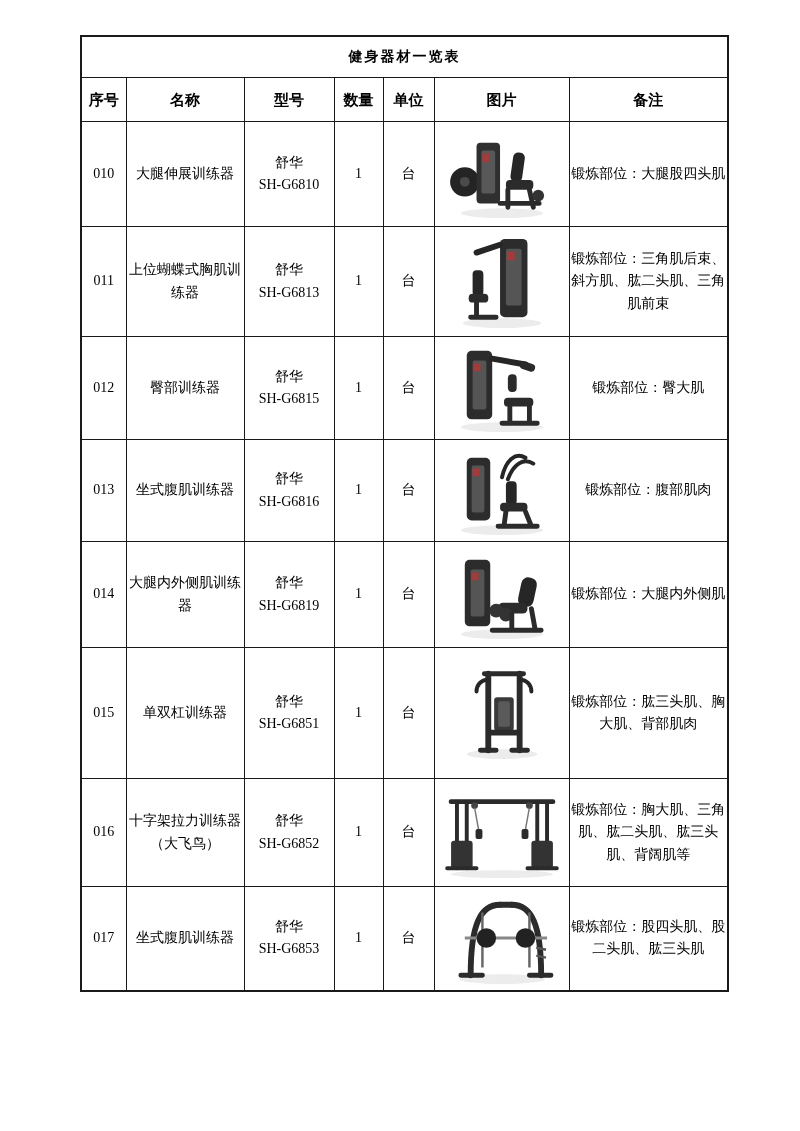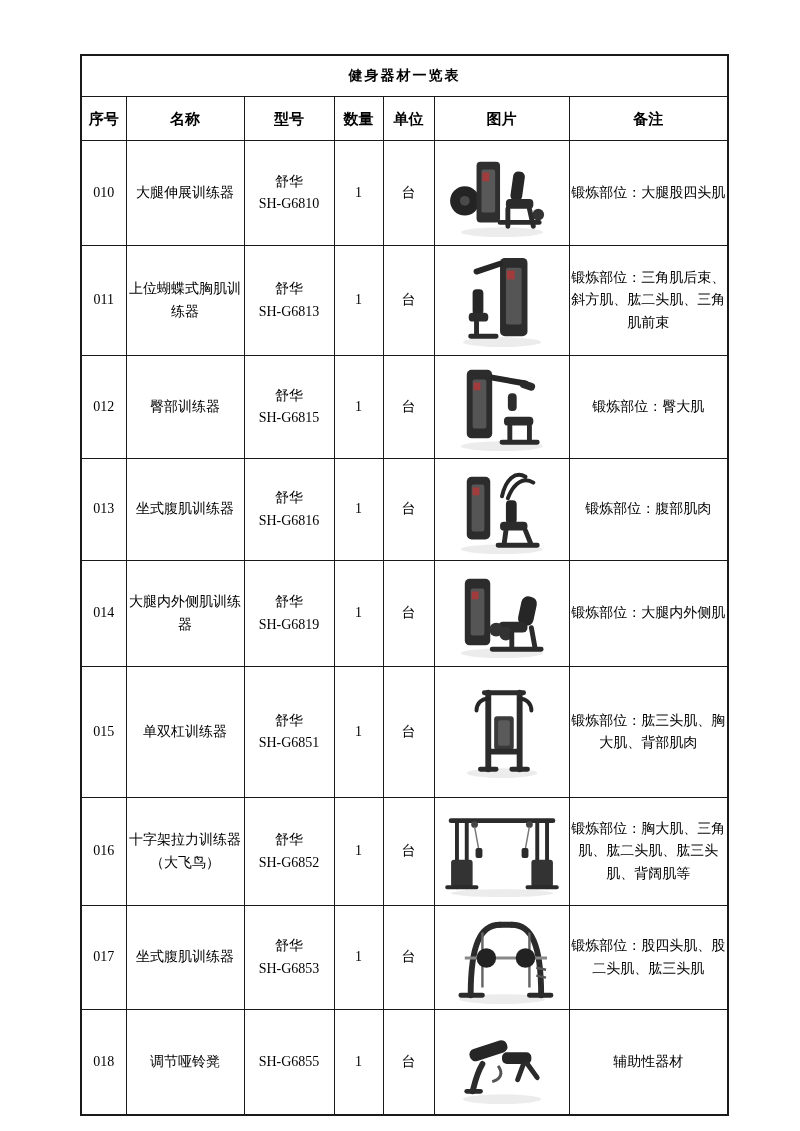--- a/index.html
+++ b/index.html
@@ -2,21 +2,21 @@
 <html><head>
 <meta charset="utf-8">
 <style>
   html,body{margin:0;padding:0;background:#ffffff;}
   .page{
     position:relative;width:800px;height:1131px;background:#ffffff;
     font-family:"Liberation Serif","DejaVu Serif",serif;color:#000;
     overflow:hidden;
   }
   table.doc-table{
-    position:absolute;left:80px;top:54px;width:647px;
+    position:absolute;left:80px;top:35px;width:647px;
     border-collapse:collapse;table-layout:fixed;
     border:2px solid #1a1a1a;
   }
   table.doc-table td{
     border:1px solid #1a1a1a;
     text-align:center;vertical-align:middle;
     font-size:14px;line-height:1.6;
     padding:0;overflow:hidden;
   }
   td.title-cell{
@@ -272,40 +272,16 @@
           <circle cx="44" cy="48" r="10" fill="#222"></circle>
                 <circle cx="84" cy="48" r="10" fill="#222"></circle>
           <path d="M95 58 L105 60 M95 66 L105 68" stroke="#555" stroke-width="2.5"></path>
           <path d="M18 86 L40 86 M88 86 L110 86" stroke="#2b2b2b" stroke-width="5" stroke-linecap="round"></path>
         </svg>
       </div>
     </td>
     <td class="remark-cell">锻炼部位：股四头肌、股二头肌、肱三头肌</td>
   </tr>
 
-  <tr style="height:105px">
-    <td class="serial-cell">018</td>
-    <td class="name-cell">调节哑铃凳</td>
-    <td class="model-cell">
-
-      <div class="model-line">SH-G6855</div>
-    </td>
-    <td class="qty-cell">1</td>
-    <td class="unit-cell">台</td>
-    <td class="img-cell">
-      <div class="img-wrap" aria-label="adjustable-dumbbell-bench">
-        <svg class="equip" width="118" height="90" viewBox="0 0 120 92">
-          <ellipse cx="60" cy="84" rx="40" ry="5" fill="#ececec"></ellipse>
-          <rect x="26" y="28" width="40" height="13" rx="6" fill="#262626" transform="rotate(-18 46 34)"></rect>
-          <rect x="60" y="36" width="30" height="12" rx="5" fill="#262626"></rect>
-          <path d="M40 48 C34 58 32 68 30 76" stroke="#2b2b2b" stroke-width="6" fill="none" stroke-linecap="round"></path>
-          <path d="M82 48 L76 64 M86 48 L96 62" stroke="#2b2b2b" stroke-width="5" fill="none" stroke-linecap="round"></path>
-          <path d="M56 50 C62 58 58 64 50 66" stroke="#555" stroke-width="3" fill="none"></path>
-          <path d="M24 76 L38 76" stroke="#2b2b2b" stroke-width="5" stroke-linecap="round"></path>
-        </svg>
-      </div>
-    </td>
-    <td class="remark-cell">辅助性器材</td>
-  </tr>
 
 </tbody>
     </table>
 </div>
 
 </body></html>

